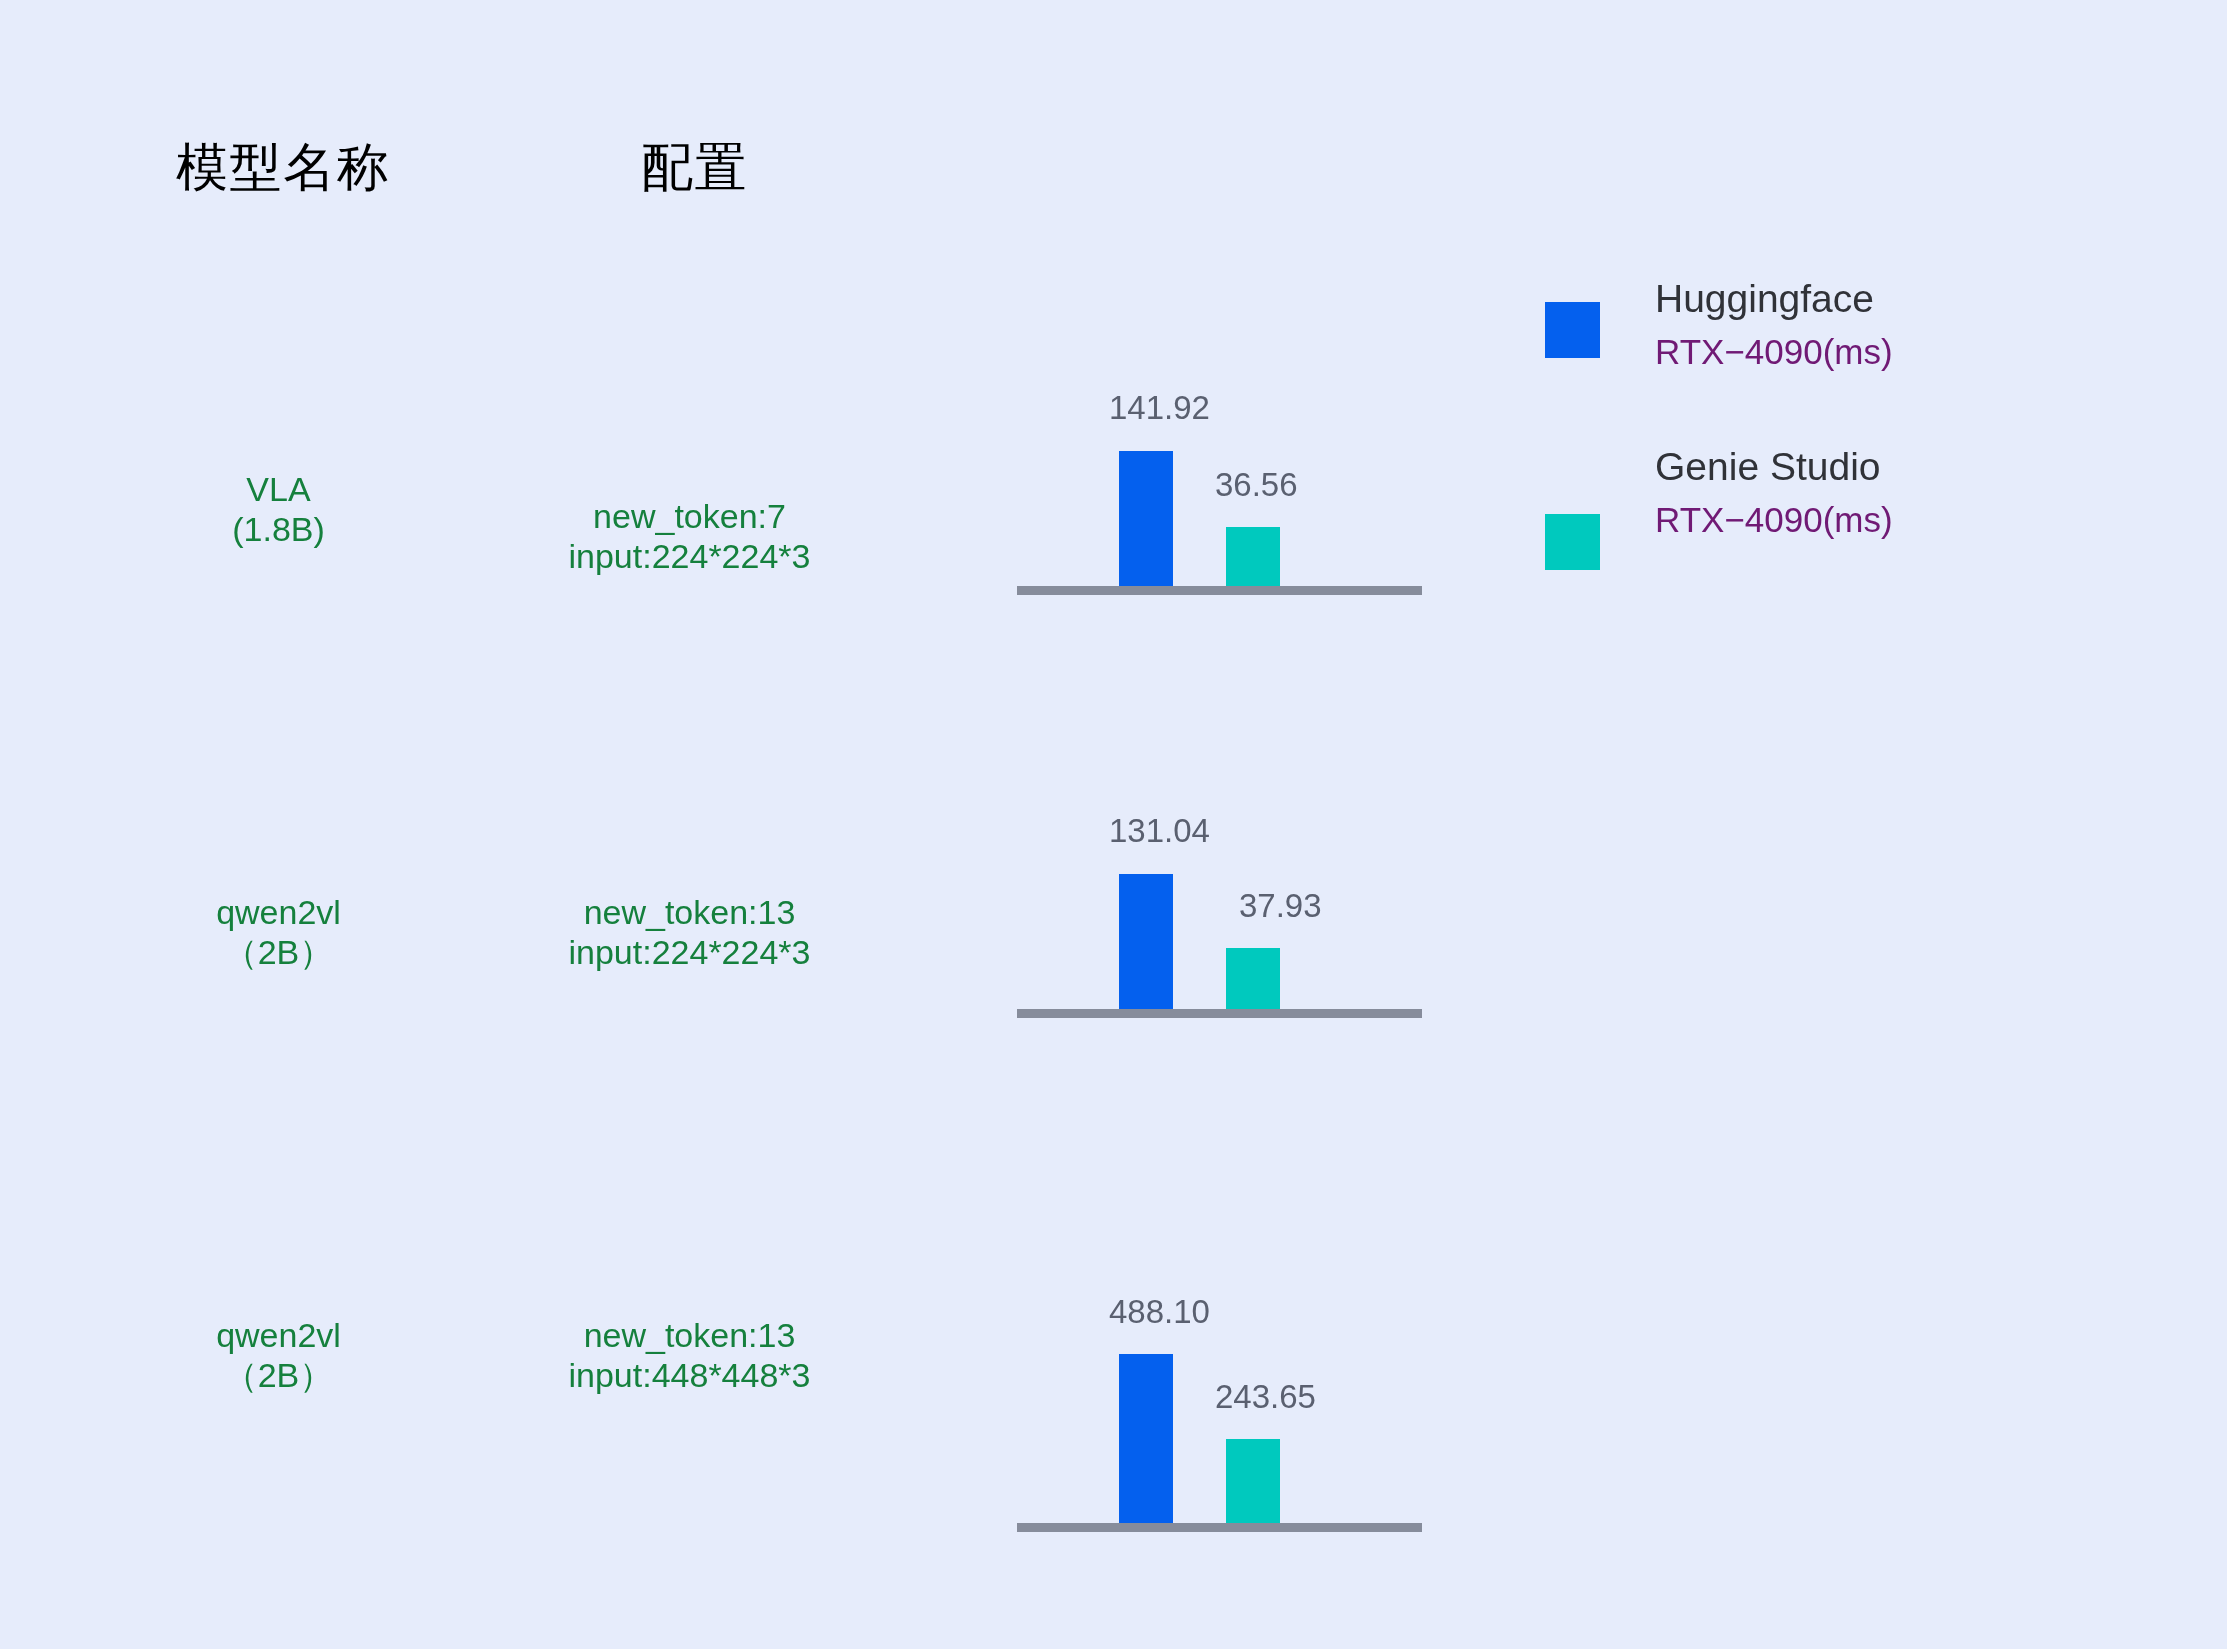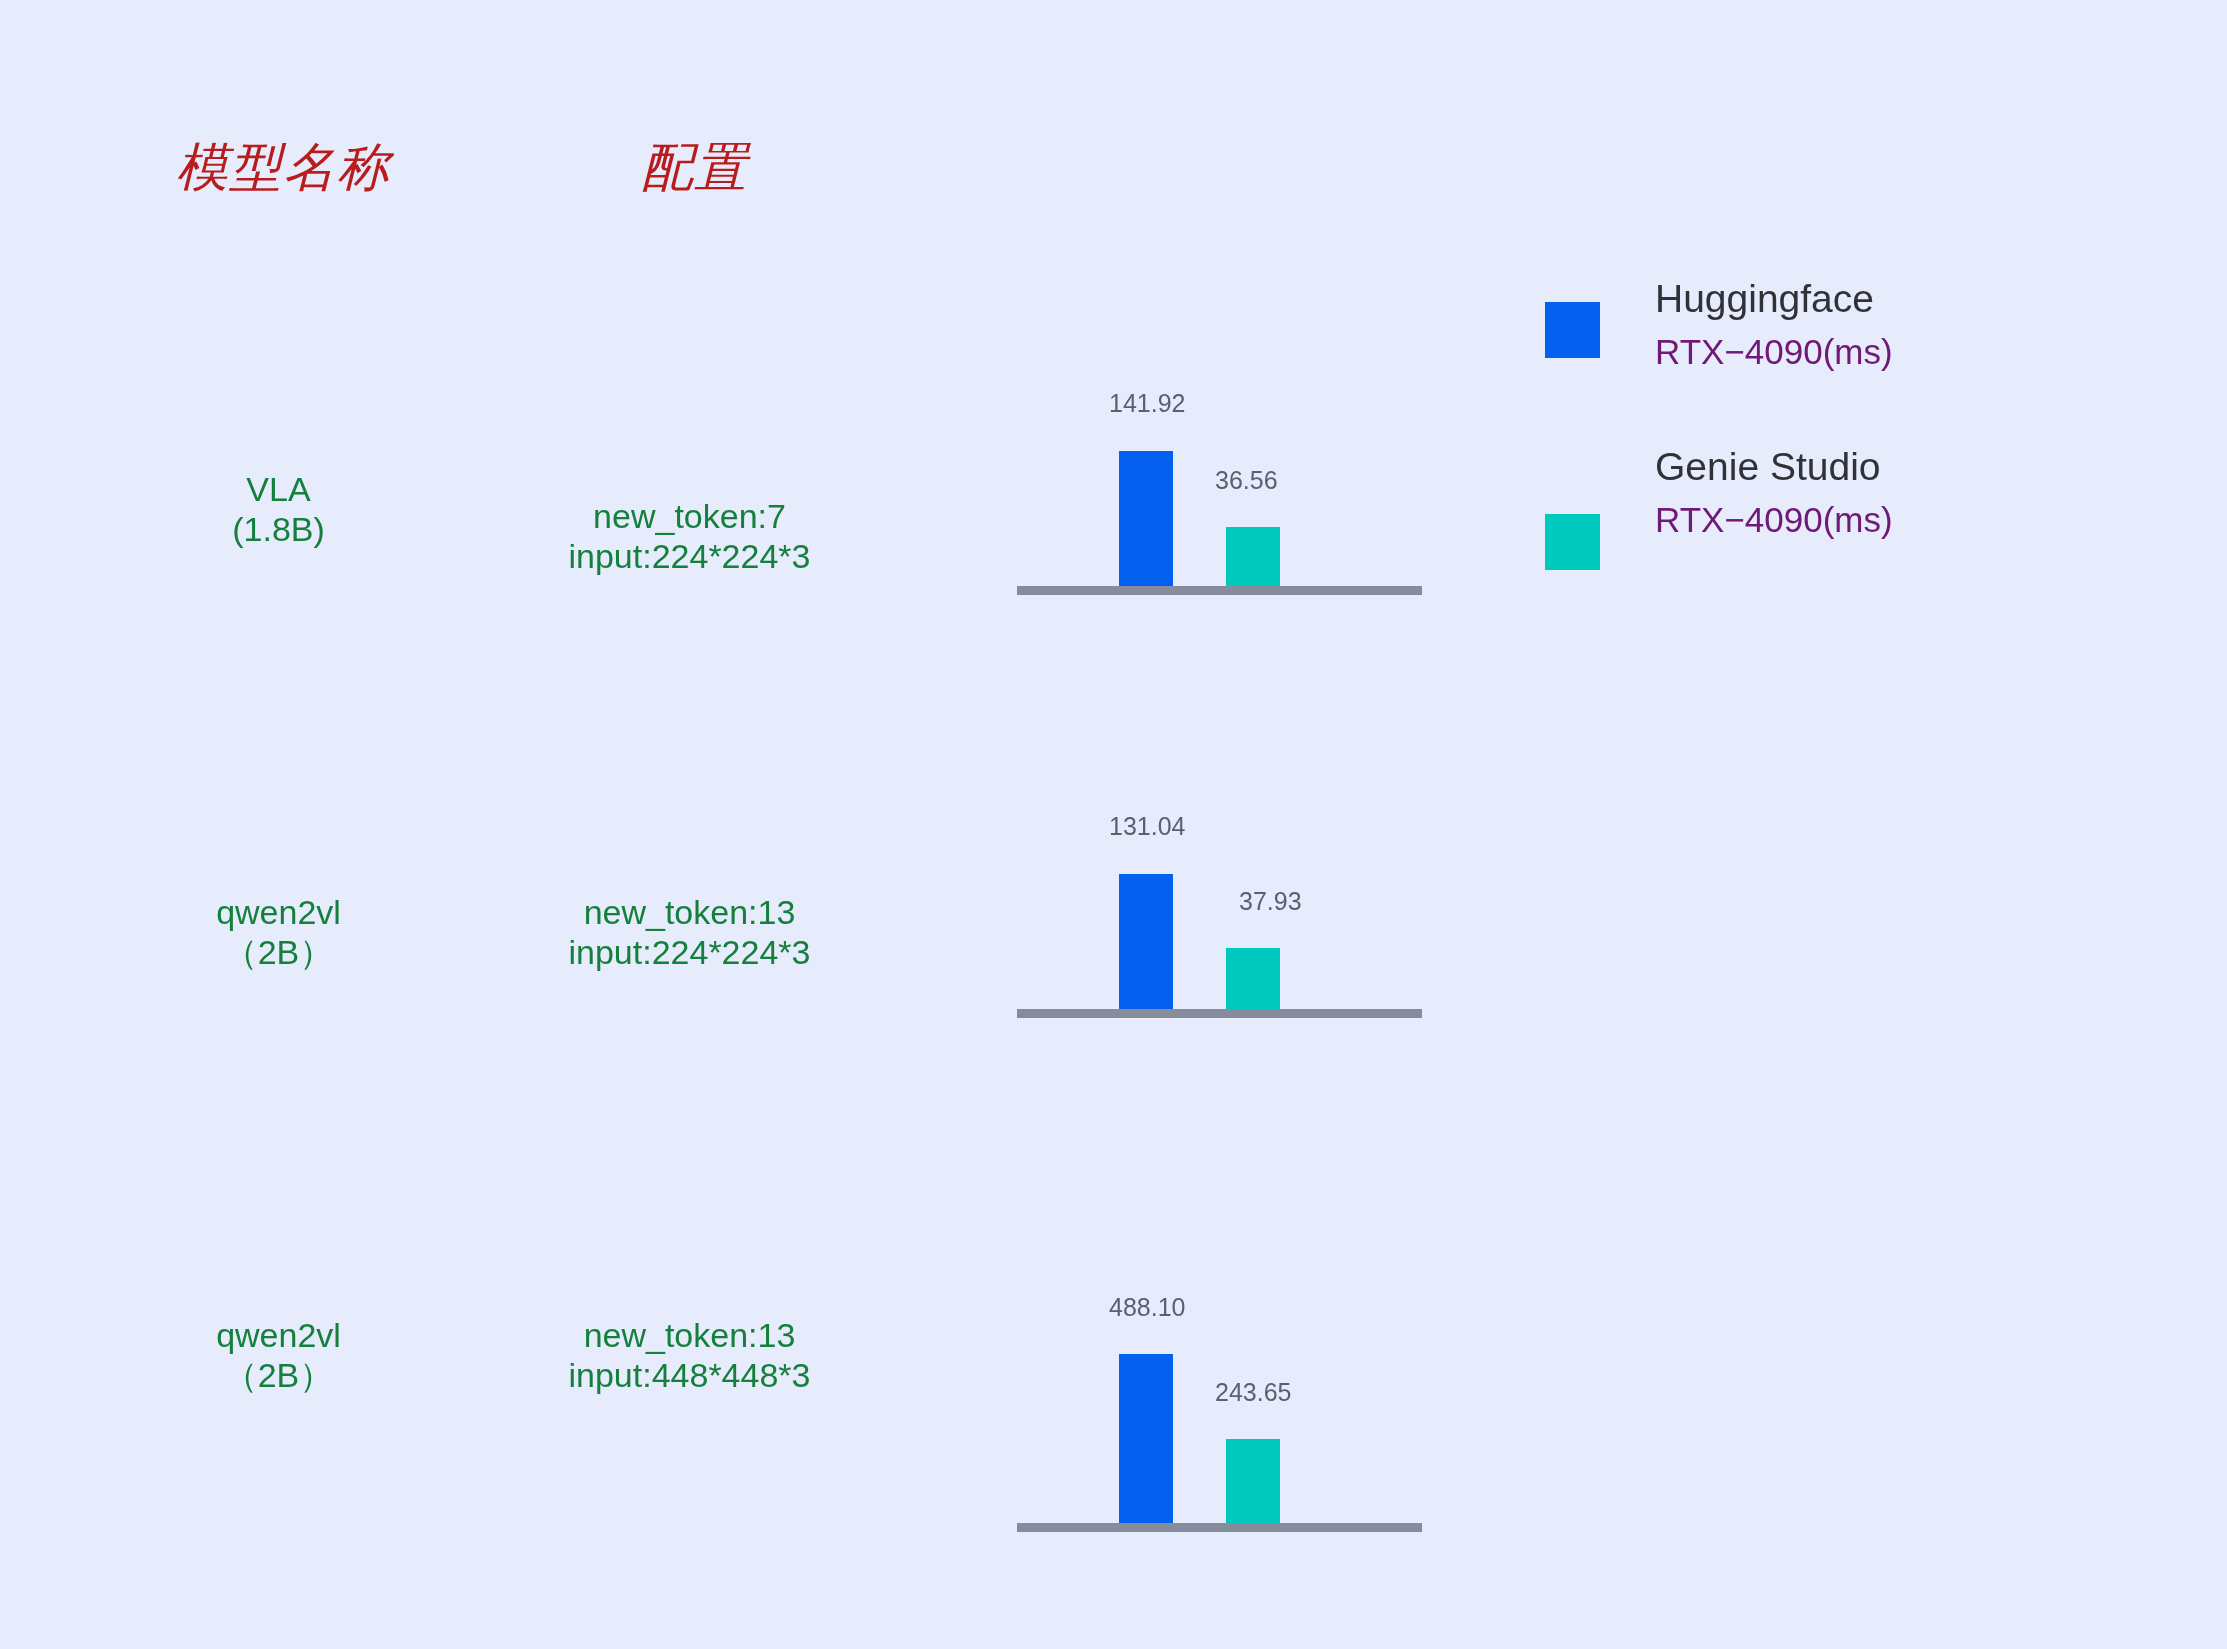--- a/index.html
+++ b/index.html
@@ -9,24 +9,23 @@
     font-family:"Liberation Sans", sans-serif;
     overflow:hidden;
   }
   #stage { position:relative; width:2227px; height:1649px; background:#e6ecfb; }
 
   
   .col-head {
     position:absolute;
     font-size:52px;
     font-weight:400;
-    color:#b91c1c;
+    color:#000000;
     letter-spacing:1.6px;
     white-space:nowrap;
-    font-style:italic;
   }
   #head-model  { left:176px; top:133px; }
   #head-config { left:641px; top:133px; }
 
   
   .row { position:absolute; left:0; width:2227px; }
   .row-labels {
     position:absolute;
     font-size:34px;
     color:#15803d;
@@ -41,21 +40,21 @@
   .plot { position:absolute; left:1017px; width:405px; }
   .baseline {
     position:absolute; left:0; width:405px; height:8.6px;
     background:#868c9b;
   }
   .bar { position:absolute; width:54px; }
   .bar.hf    { left:102px; background:#0460ee; }
   .bar.genie { left:209px; background:#00c9be; }
   .vlabel {
     position:absolute;
-    font-size:25px;
+    font-size:33px;
     color:#5a6070;
     white-space:nowrap;
   }
 
   
   #legend { position:absolute; left:1545px; top:235px; width:627px; }
   .legend-item { position:absolute; left:0; width:627px; }
   .swatch { position:absolute; left:0; width:55px; height:56px; }
   .swatch.hf    { background:#0460ee; }
   .swatch.genie { background:#00c9be; }

